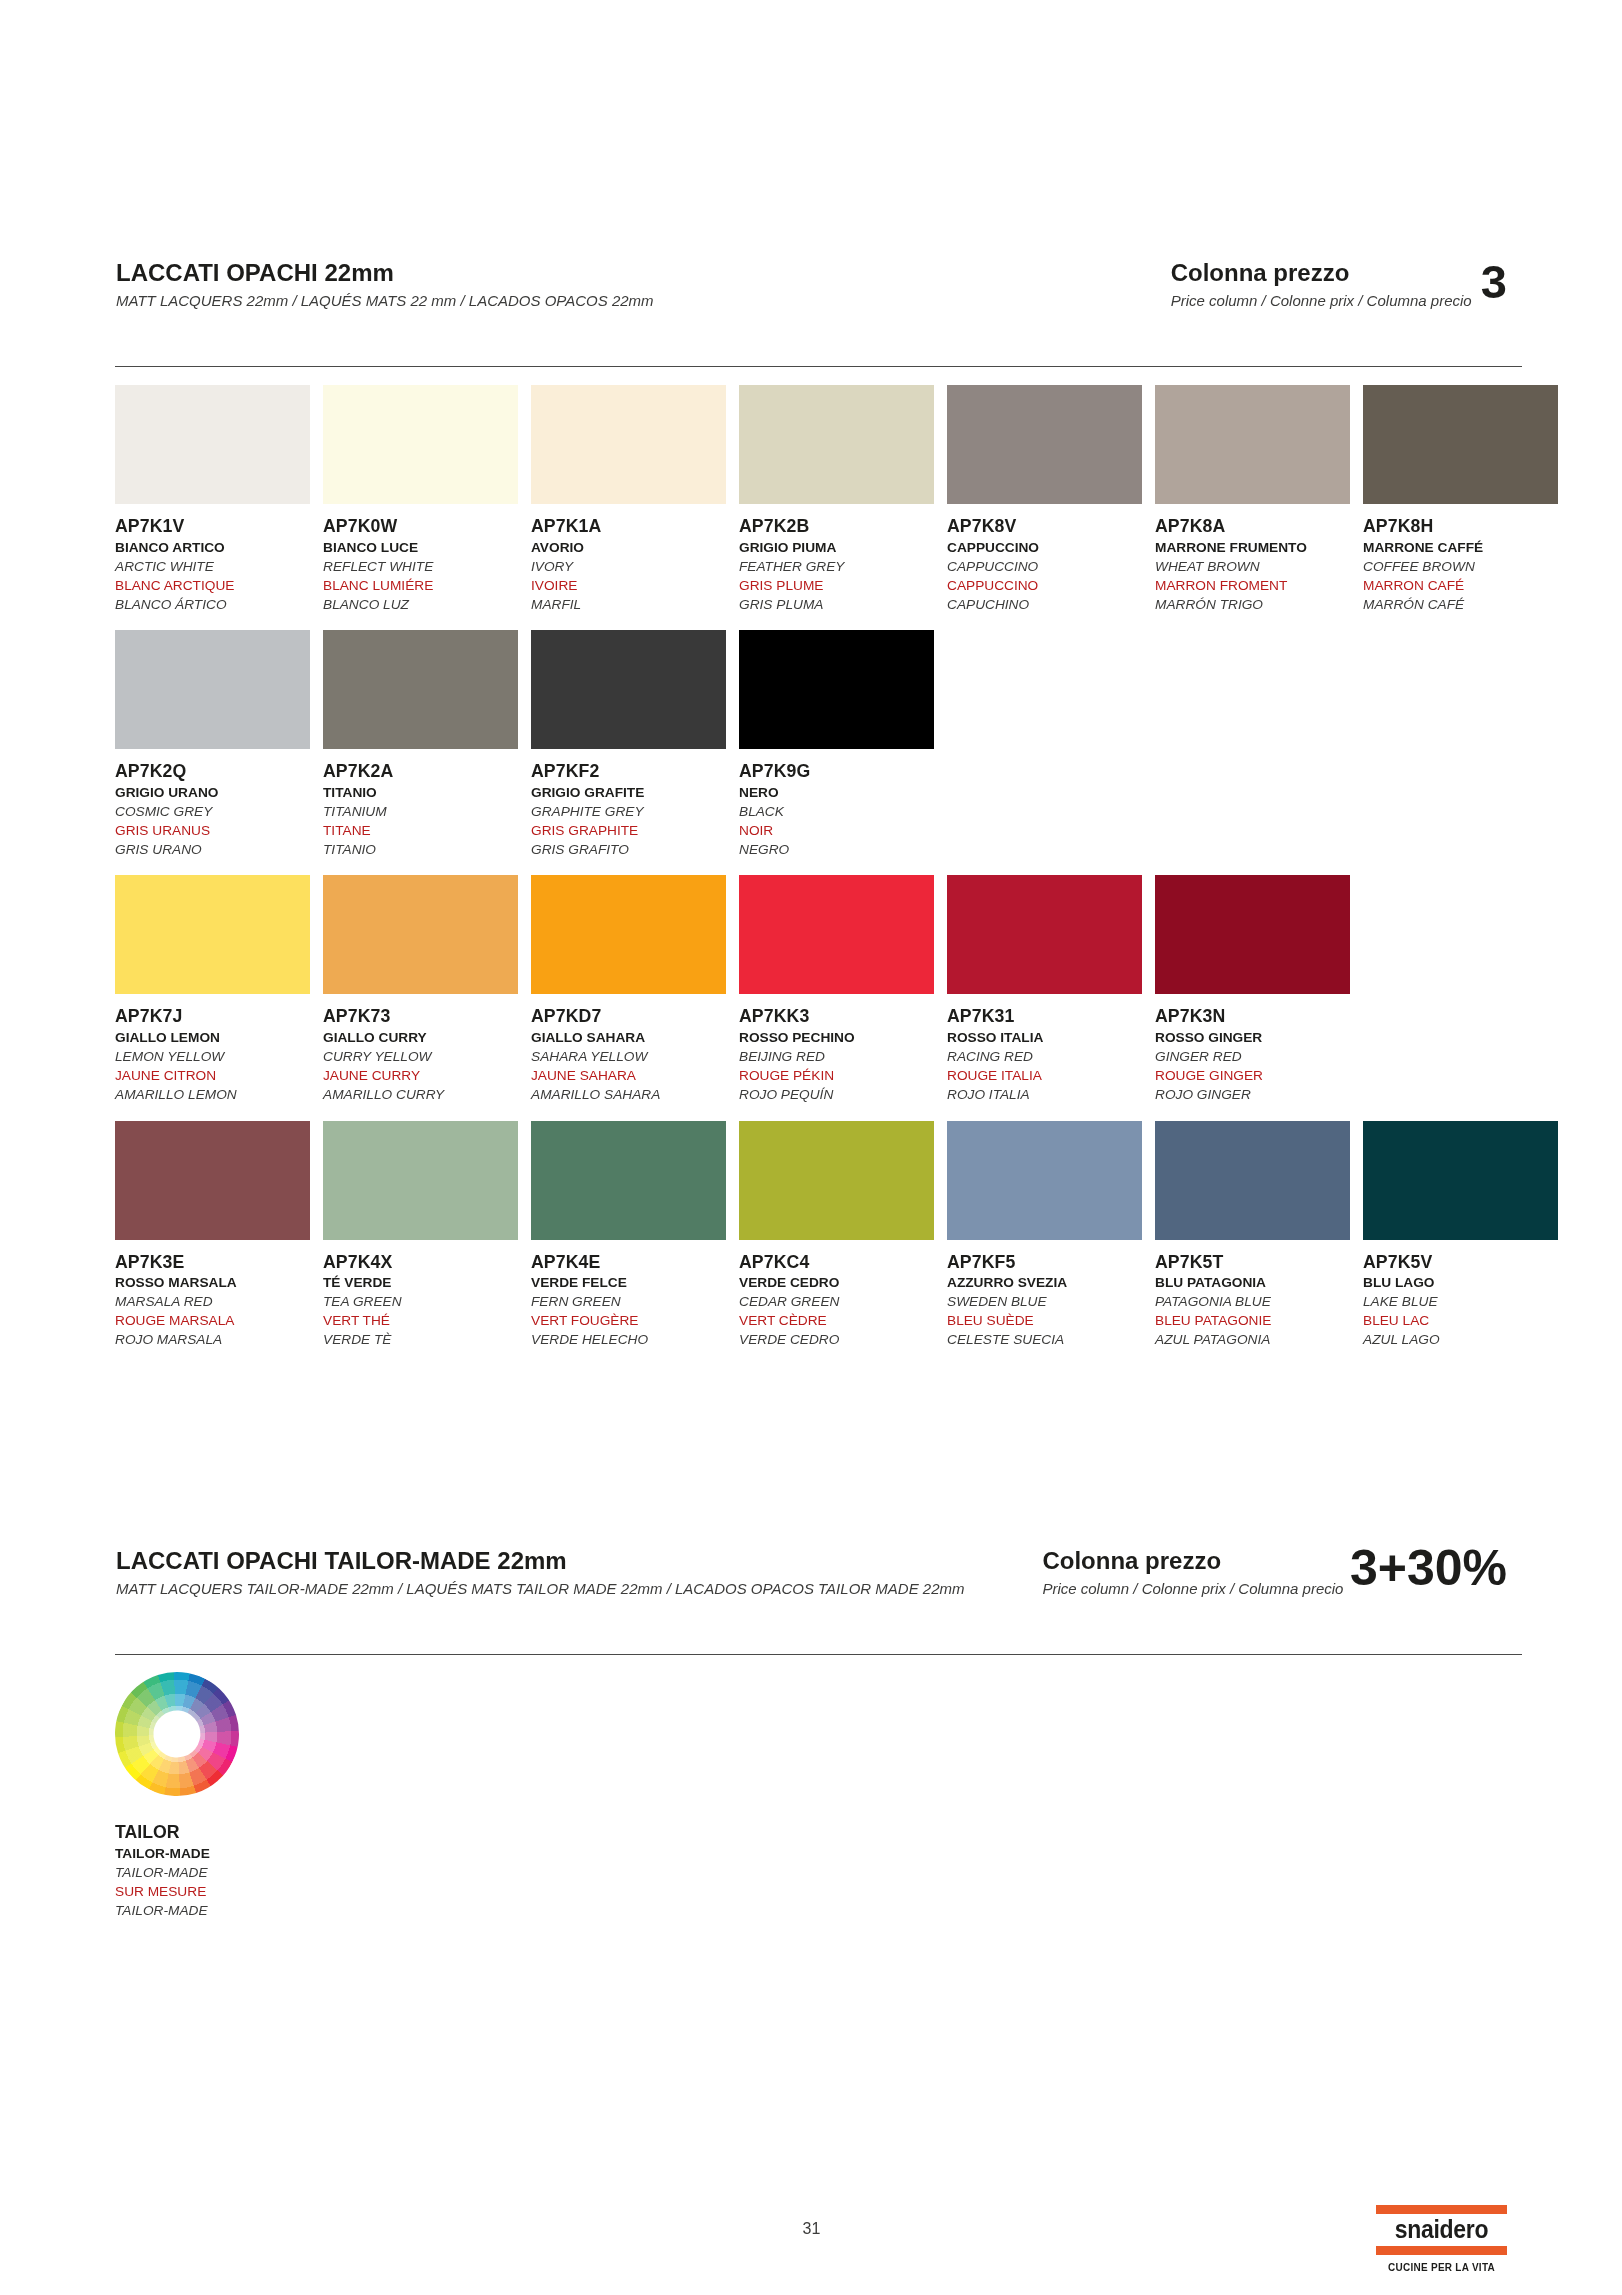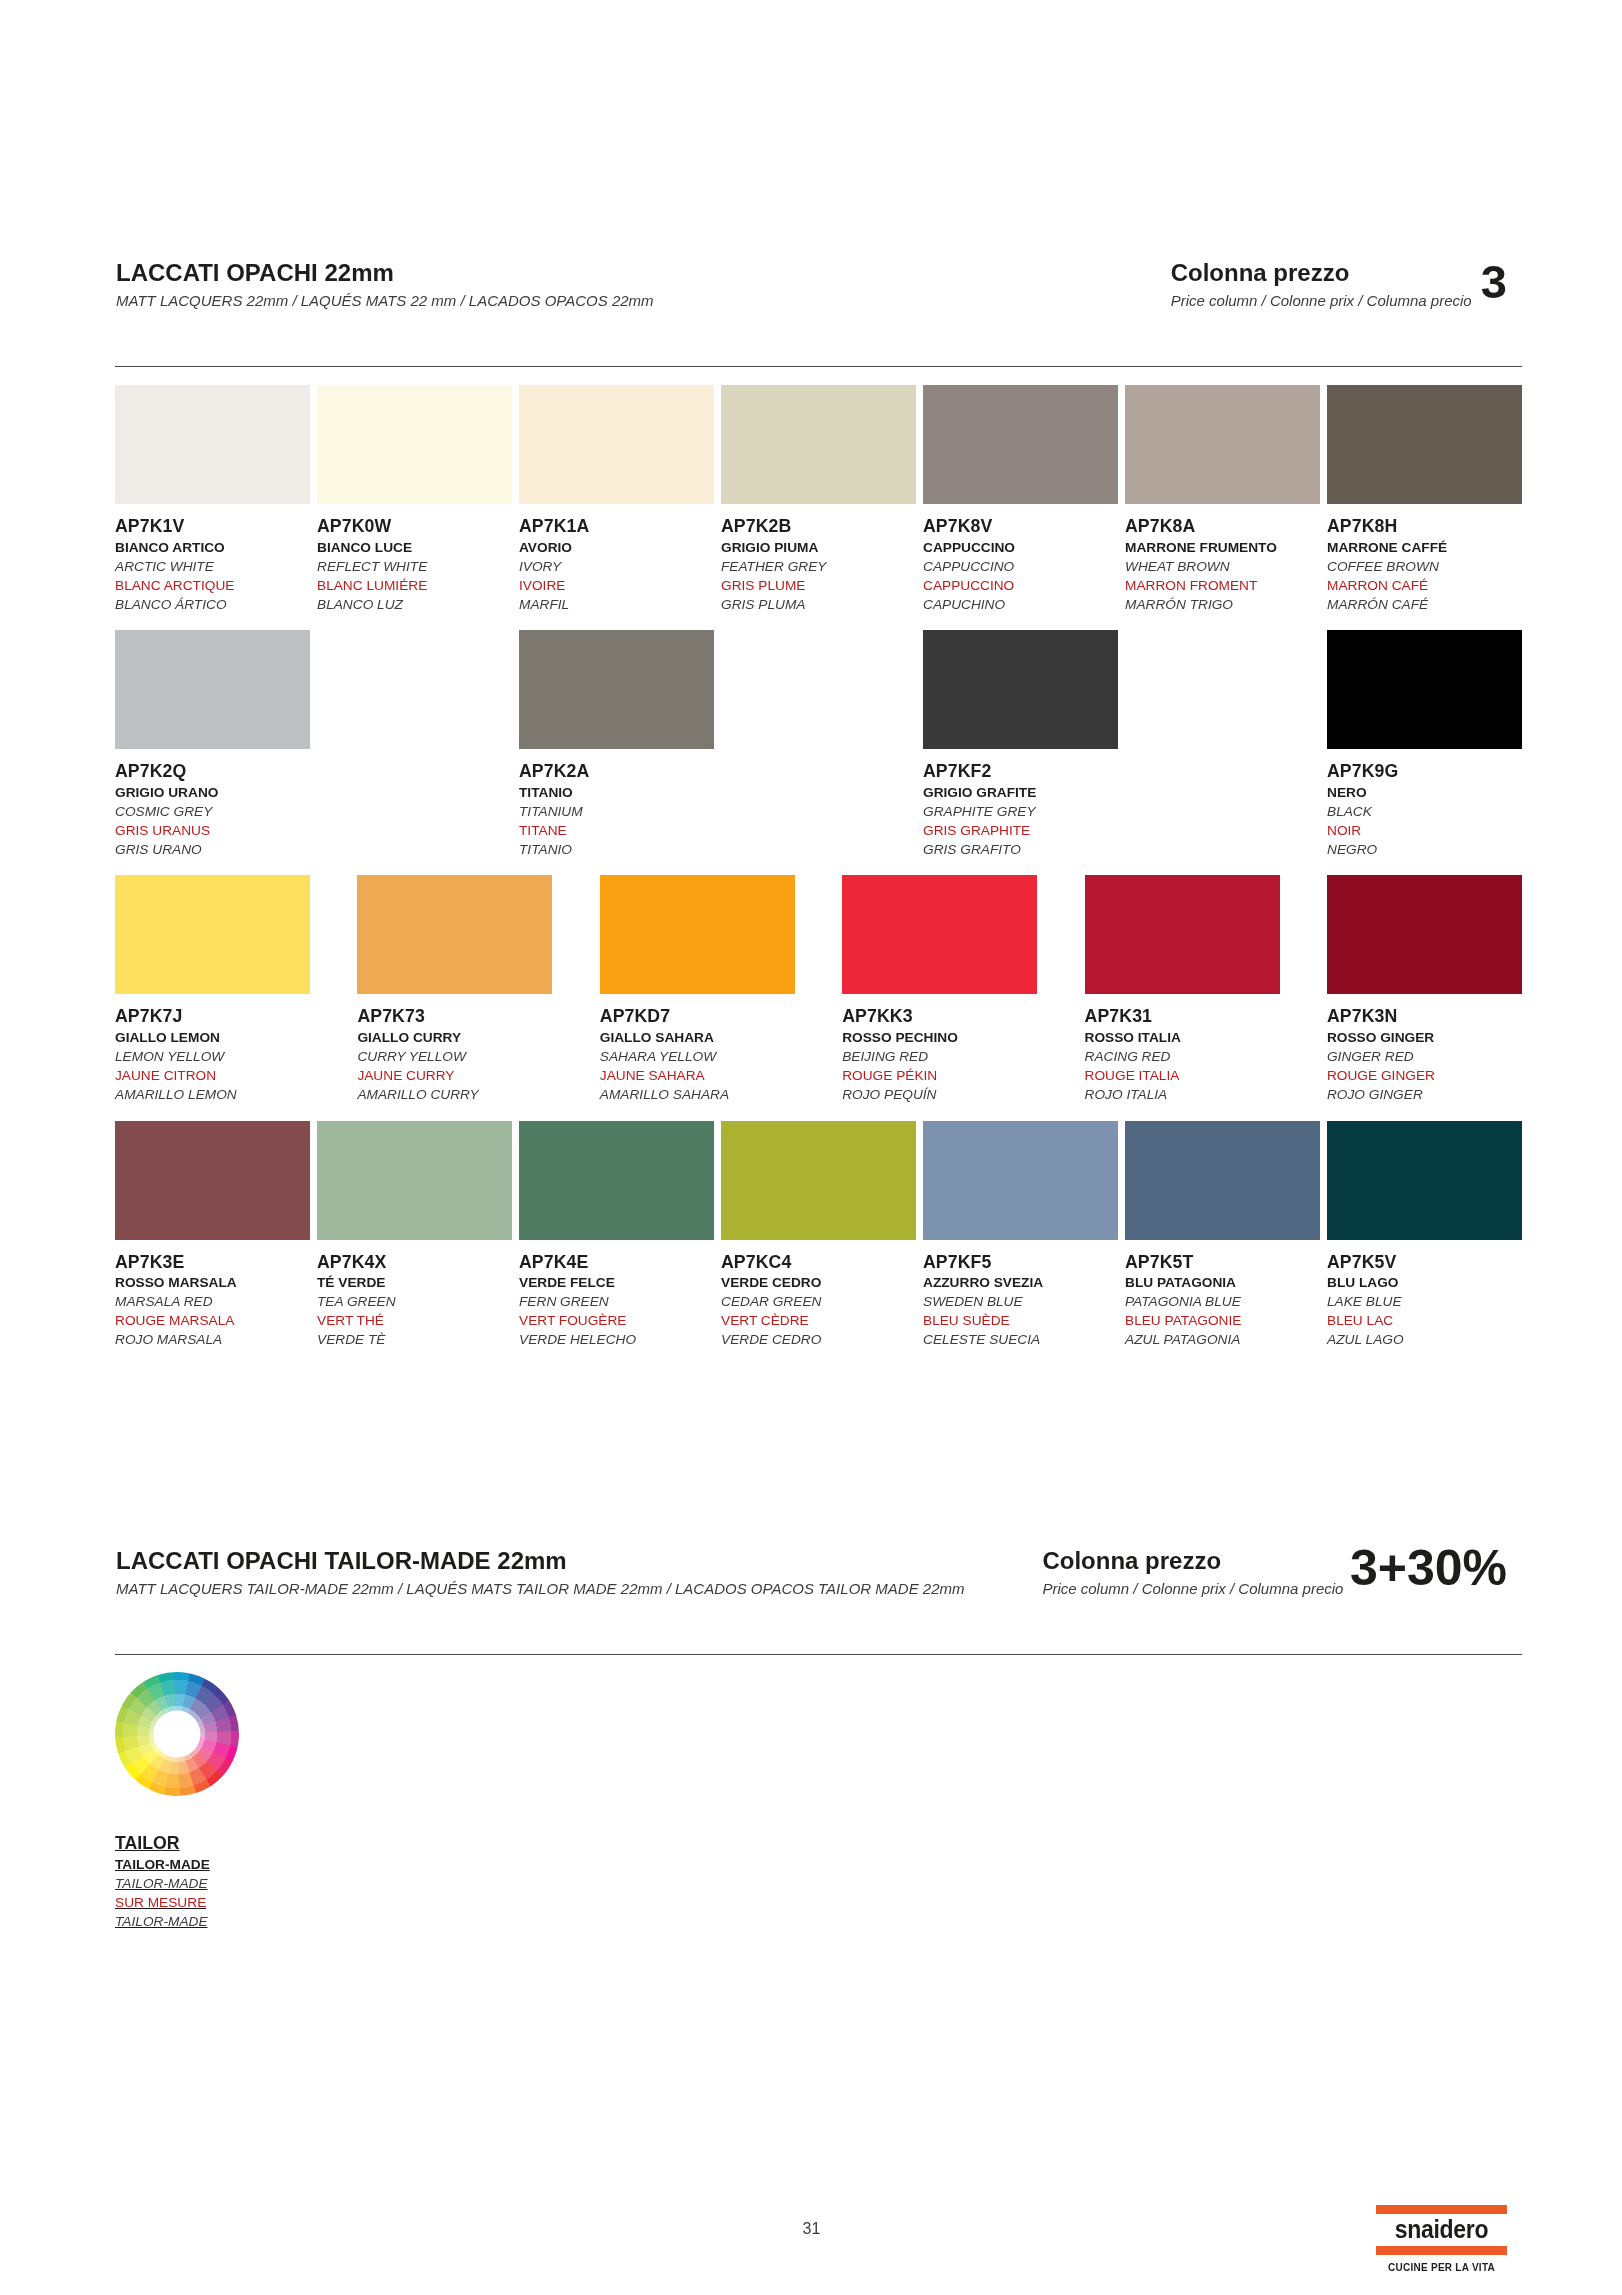--- a/index.html
+++ b/index.html
@@ -111,22 +111,22 @@
   }
   .grid-rule {
     position: absolute;
     left: 115px;
     width: 1407px;
     height: 1.3px;
     background: #4a4a49;
   }
   .row {
     display: flex;
-    justify-content: space-between;
-    gap: 1px;
+    justify-content: flex-start;
+    gap: 13px;
     margin-bottom: 15.7px;
   }
   .cell {
     width: 195px;
   }
   .swatch {
     width: 195px;
     height: 119px;
   }
   .code {
@@ -199,21 +199,21 @@
   .wheel-hole {
     position: absolute;
     left: 50%;
     top: 50%;
     width: 38%;
     height: 38%;
     transform: translate(-50%, -50%);
     background: #ffffff;
     border-radius: 50%;
   }
-  .tailor-text { margin-top: 38px; text-decoration: underline; }
+  .tailor-text { margin-top: 27px; }
   .tailor-code {
     font-size: 17.7px;
     font-weight: 700;
     color: #1d1d1b;
     line-height: 1.05;
     white-space: nowrap;
   }
 
   
   .page-number {

